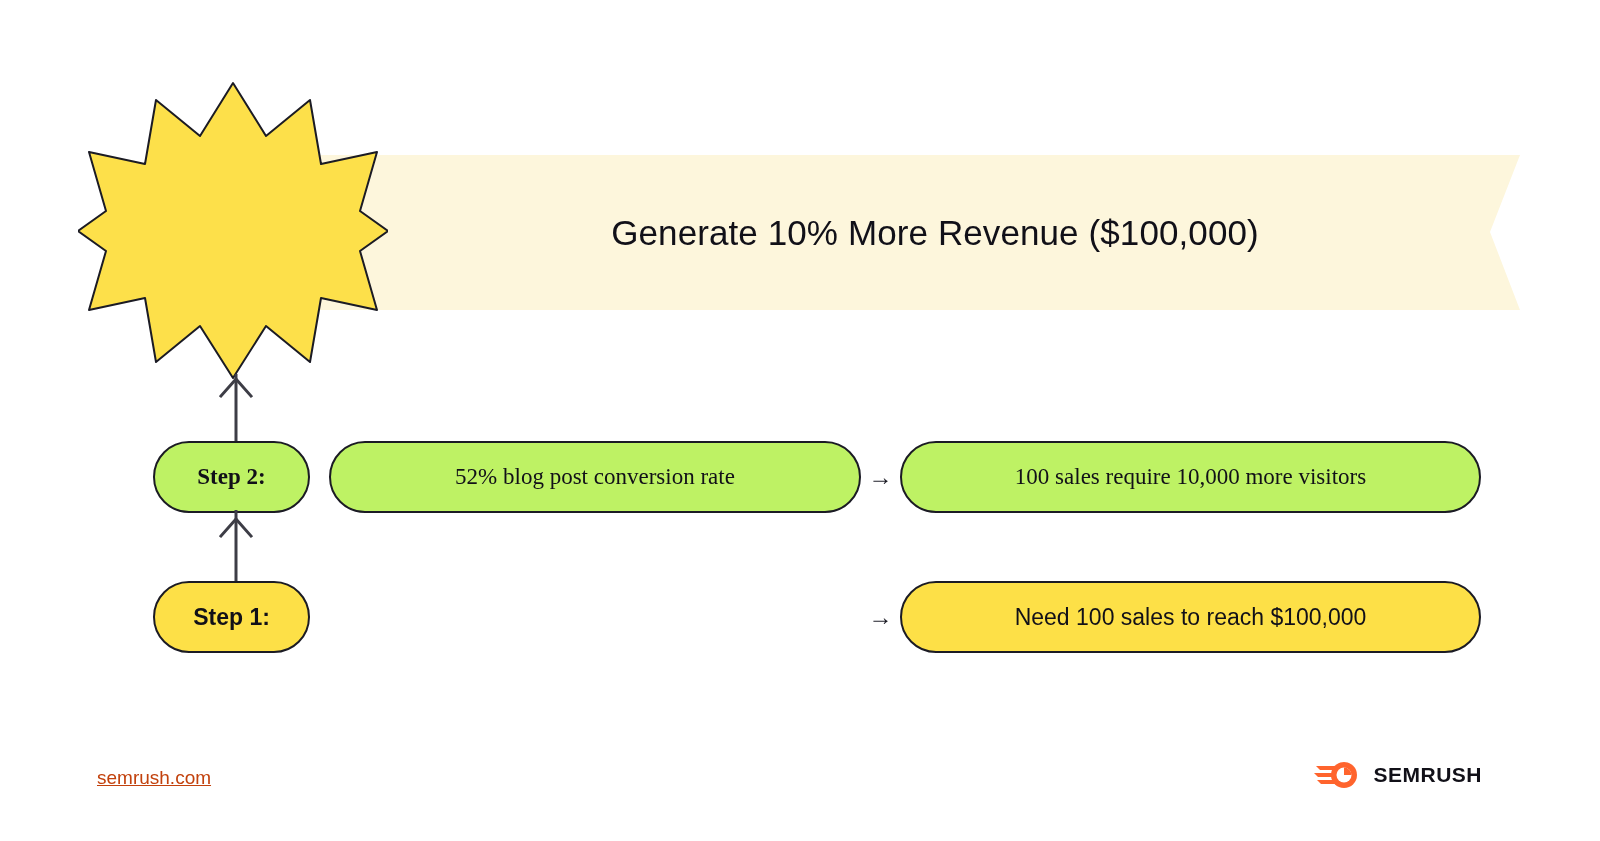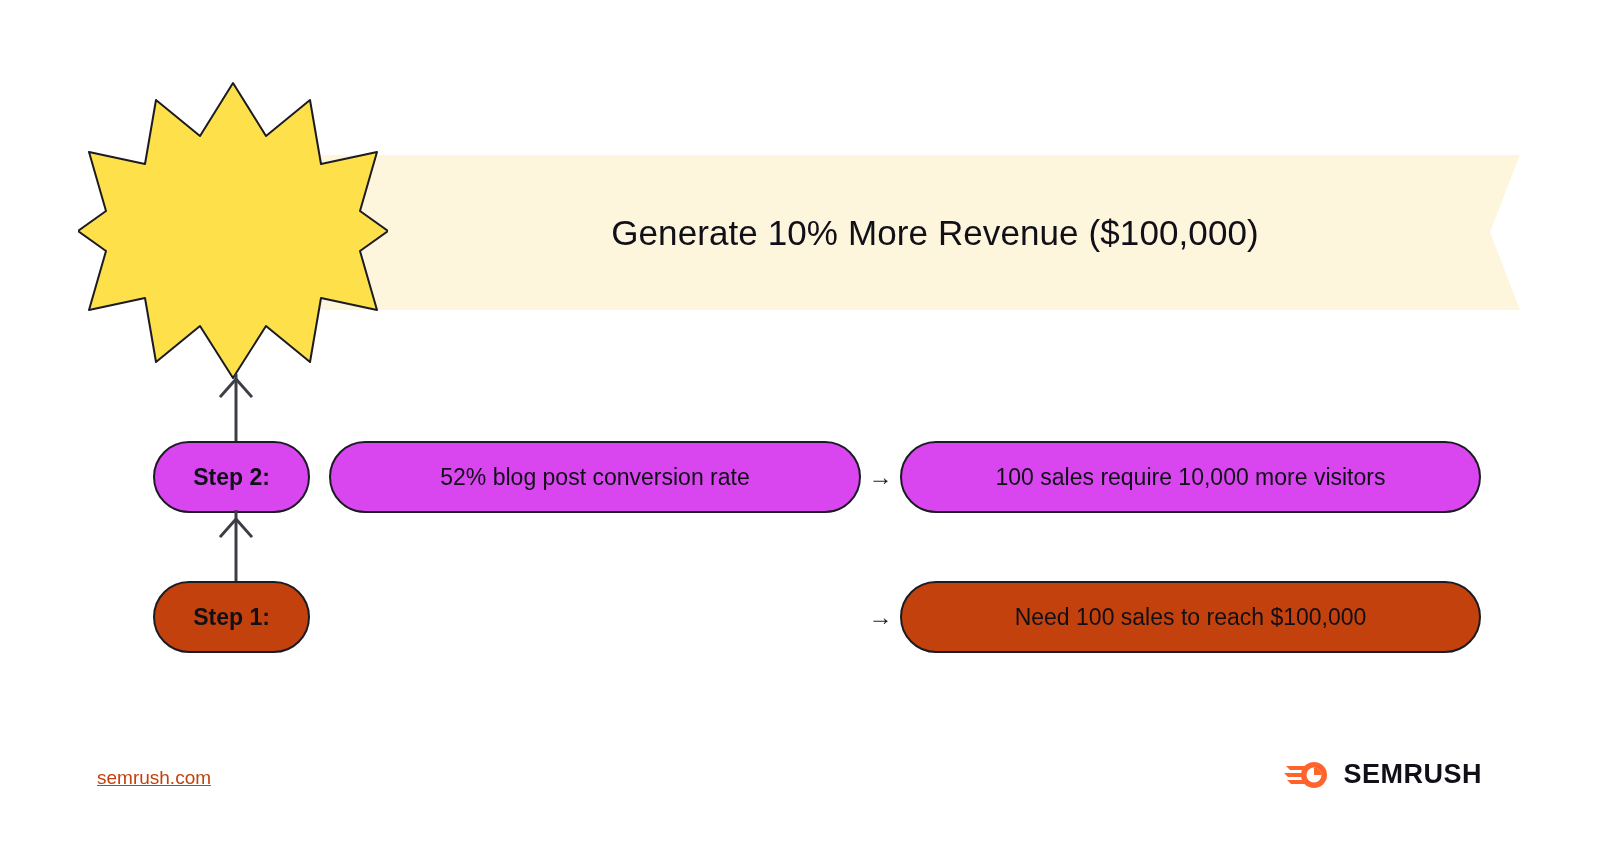--- a/index.html
+++ b/index.html
@@ -135,43 +135,43 @@
     width: 39px;
     height: 72px;
     display: flex;
     align-items: center;
     justify-content: center;
     font-size: 24px;
     color: #1b1b24;
     line-height: 1;
   }
 
-  .fill-blue   { background: #d946ef; }
-  .fill-purple { background: #c2410c; }
+  .fill-blue   { background: #bef264; font-family: Liberation Serif, serif; }
+  .fill-purple { background: #fde047; }
 
   
   .footer-site {
     position: absolute;
     left: 97px;
     top: 767px;
     font-size: 19px;
     color: #c2410c;
     text-decoration: underline;
   }
   .footer-logo {
     position: absolute;
     right: 118px;
     top: 757px;
     display: flex;
     align-items: center;
     gap: 11px;
   }
   .footer-logo-mark { display: block; }
   .footer-logo-word {
-    font-size: 27px;
+    font-size: 21px;
     font-weight: bold;
     letter-spacing: 0.5px;
     color: #111018;
     line-height: 1;
   }
 </style>
 </head>
 <body>
 
 <div id="infographic">

